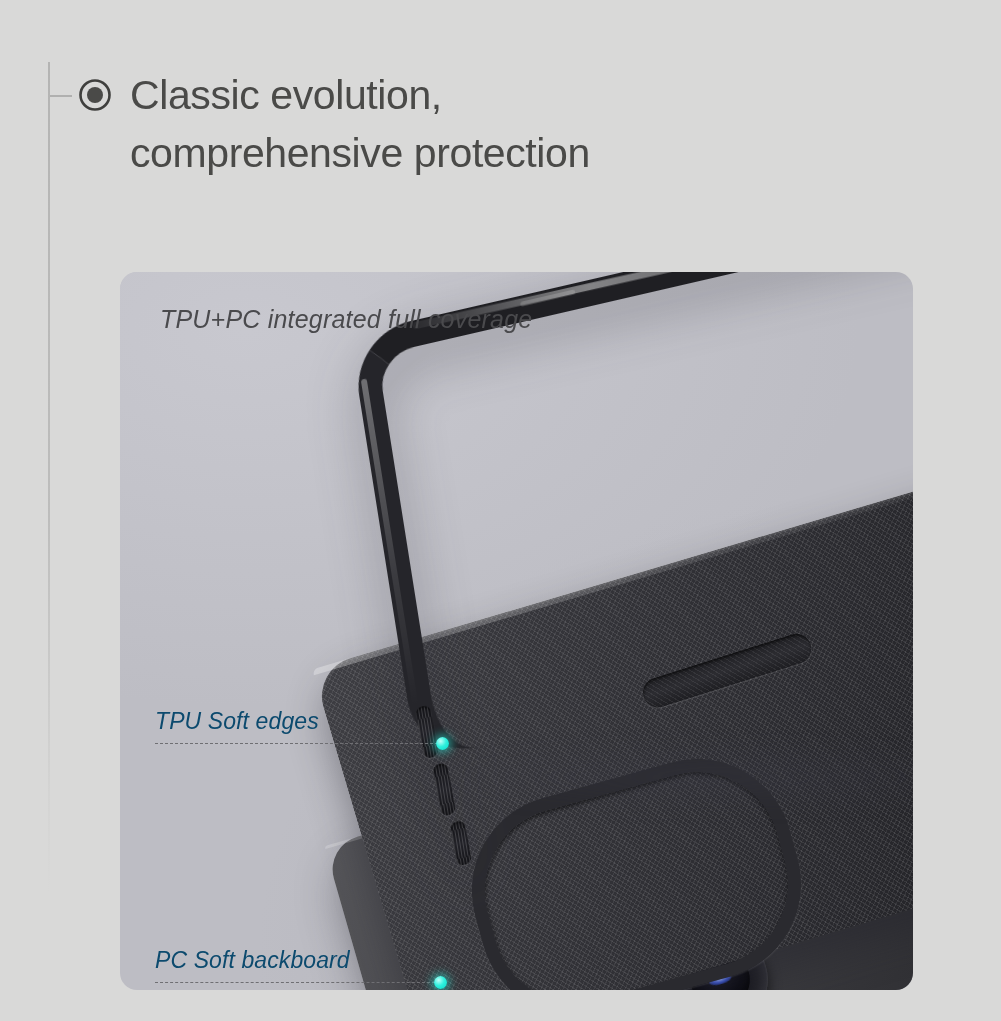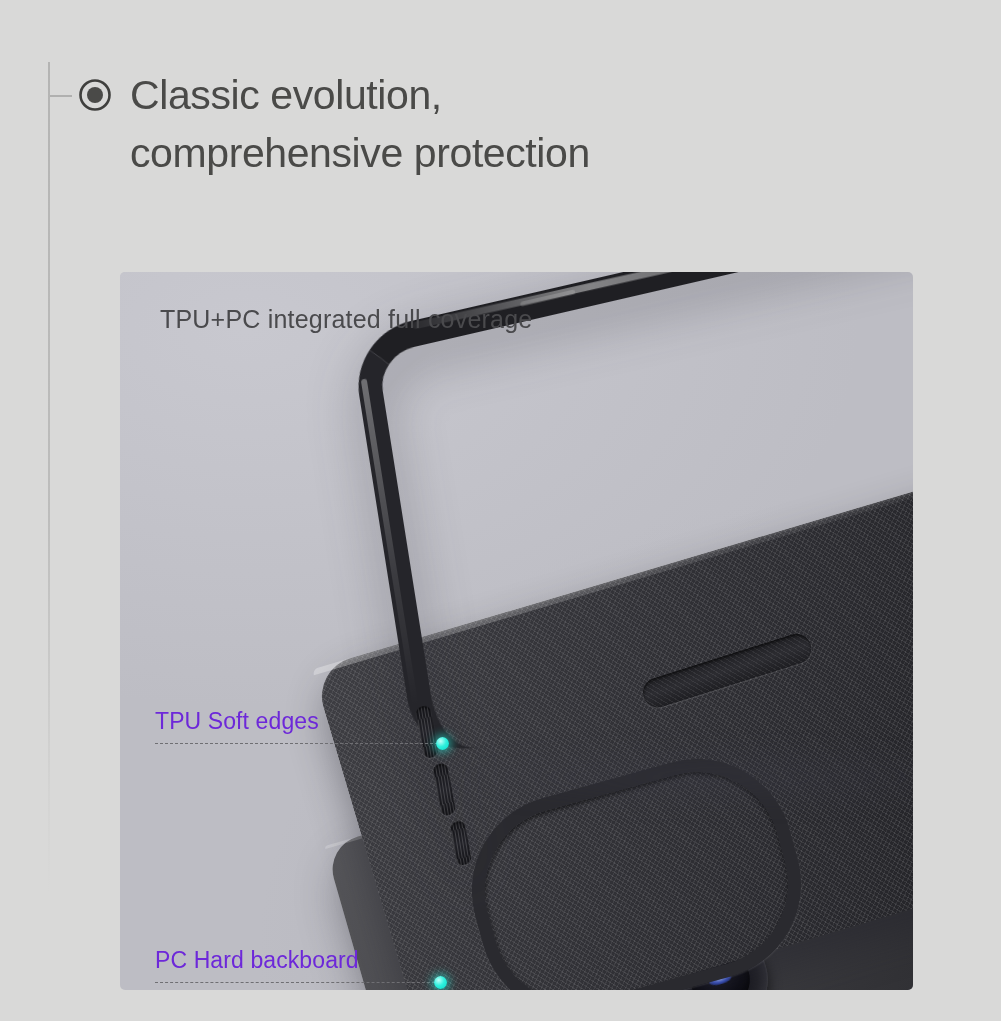--- a/index.html
+++ b/index.html
@@ -60,23 +60,24 @@
     white-space: pre-line;
   }
 
   
   #product-card {
     position: absolute;
     left: 120px;
     top: 272px;
     width: 793px;
     height: 718px;
-    border-radius: 5px;
+    border-radius: 17px;
     background: #bdbdc4;
     overflow: hidden;
+    font-style: italic;
   }
   #card-inner-wash {
     position: absolute;
     inset: 0;
     background:
       radial-gradient(125% 85% at 16% 8%, rgba(202,202,209,0.85) 0%, rgba(189,189,196,0) 62%),
       radial-gradient(110% 95% at 92% 96%, rgba(166,166,175,0.60) 0%, rgba(189,189,196,0) 68%);
     pointer-events: none;
   }
   #card-title {
@@ -89,21 +90,21 @@
     z-index: 40;
   }
 
   
   .callout { position: absolute; z-index: 45; }
   .callout-label {
     position: absolute;
     left: 0;
     bottom: 15px;
     font-size: 23px;
-    color: #6d28d9;
+    color: #0c4a6e;
     white-space: nowrap;
     letter-spacing: 0.1px;
   }
   .callout-line {
     position: absolute;
     left: 0;
     bottom: 6px;
     height: 0;
     border-top: 1px dashed #6f6f73;
   }
@@ -380,17 +381,17 @@
 
   <div id="card-title">TPU+PC integrated full coverage</div>
 
   <div class="callout" id="callout-tpu">
     <div class="callout-label">TPU Soft edges</div>
     <div class="callout-line"></div>
     <div class="callout-dot"></div>
   </div>
 
   <div class="callout" id="callout-pc">
-    <div class="callout-label">PC Hard backboard</div>
+    <div class="callout-label">PC Soft backboard</div>
     <div class="callout-line"></div>
     <div class="callout-dot"></div>
   </div>
 </div>
 
 </body></html>

